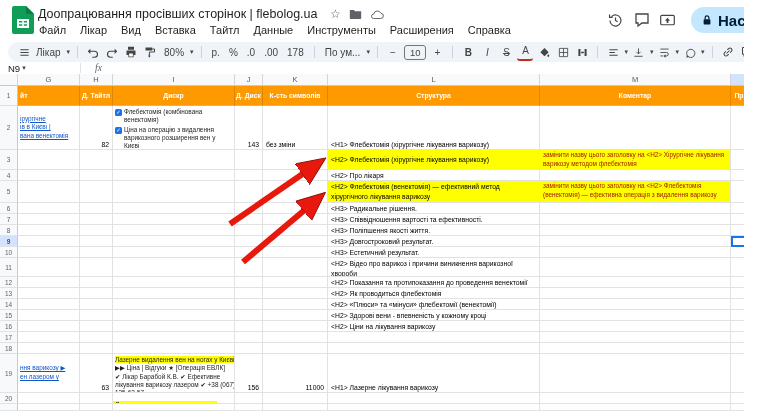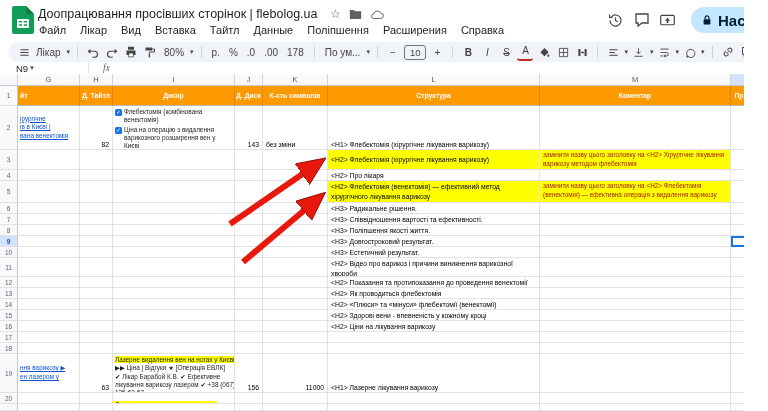--- a/index.html
+++ b/index.html
@@ -23,21 +23,21 @@
   .tb-ic{width:16px;height:16px;display:flex;align-items:center;justify-content:center;font-size:10px;color:#444;border-radius:3px;flex-shrink:0;}
   .tb-group{display:flex;align-items:center;gap:1px;flex-shrink:0;}
   .sep{width:1px;height:12px;background:#cdd3da;margin:0 4px;flex-shrink:0;}
   .caret{font-size:7px;color:#444;margin-left:2px;}
   .size-box{border:1px solid #747775;border-radius:3px;font-size:9.5px;color:#444;padding:0 5px;height:13px;line-height:13px;}
   .bold{font-weight:bold}.ital{font-style:italic}.strike{text-decoration:line-through}
   .tcolor{border-bottom:2px solid #c02d20;line-height:10px;}
 
   
   .fbar{position:absolute;left:0;top:62px;width:768px;height:12px;background:#fff;border-bottom:1px solid #dfe2e6;display:flex;align-items:center;}
-  .namebox{width:72px;padding-left:16px;font-size:9.5px;color:#1f1f1f;display:flex;align-items:center;}
+  .namebox{width:72px;padding-left:8px;font-size:9.5px;color:#1f1f1f;display:flex;align-items:center;}
   .fx{font-size:9.5px;font-style:italic;color:#5f6368;font-family:"Liberation Serif",serif;margin-left:14px;}
   .fdiv{width:1px;height:10px;background:#dfe2e6;}
 
   
   .grid{position:absolute;left:0;top:74px;width:768px;height:337px;background:#fff;}
   .gr{position:absolute;left:0;width:768px;display:flex;}
   .c{box-sizing:border-box;border-right:1px solid #e2e2e2;border-bottom:1px solid #e2e2e2;overflow:hidden;position:relative;background:transparent;}
   .rn{width:18px;background:#f8f9fa;border-right:1px solid #c7cacd;display:flex;align-items:center;justify-content:center;font-size:6.5px;color:#5f6368;}
   .cg{width:62px}.ch{width:33px}.ci{width:122px}.cj{width:28px}.ck{width:65px}.cl{width:212px}.cm{width:191px}
   .cn{flex:1;border-right:none;}
@@ -95,21 +95,21 @@
           </svg>
       </span>
     </div>
     <div class="menubar">
       <span>Файл</span>
       <span>Лікар</span>
       <span>Вид</span>
       <span>Вставка</span>
       <span>Тайтл</span>
       <span>Данные</span>
-      <span>Поліпшення</span>
+      <span>Инструменты</span>
       <span>Расширения</span>
       <span>Справка</span>
     </div>
     <div class="top-right">
       <span class="tr-ic">
         <svg class="svgic" width="17" height="17" viewBox="0 0 20 20">
             <path fill="none" stroke="#444" stroke-width="1.4" d="M3.5 10a6.5 6.5 0 1 0 1.9-4.6M3 2.8V6.4h3.6"></path>
             <path fill="none" stroke="#444" stroke-width="1.4" d="M10 6.5V10l2.5 1.5"></path>
           </svg>
       </span>

